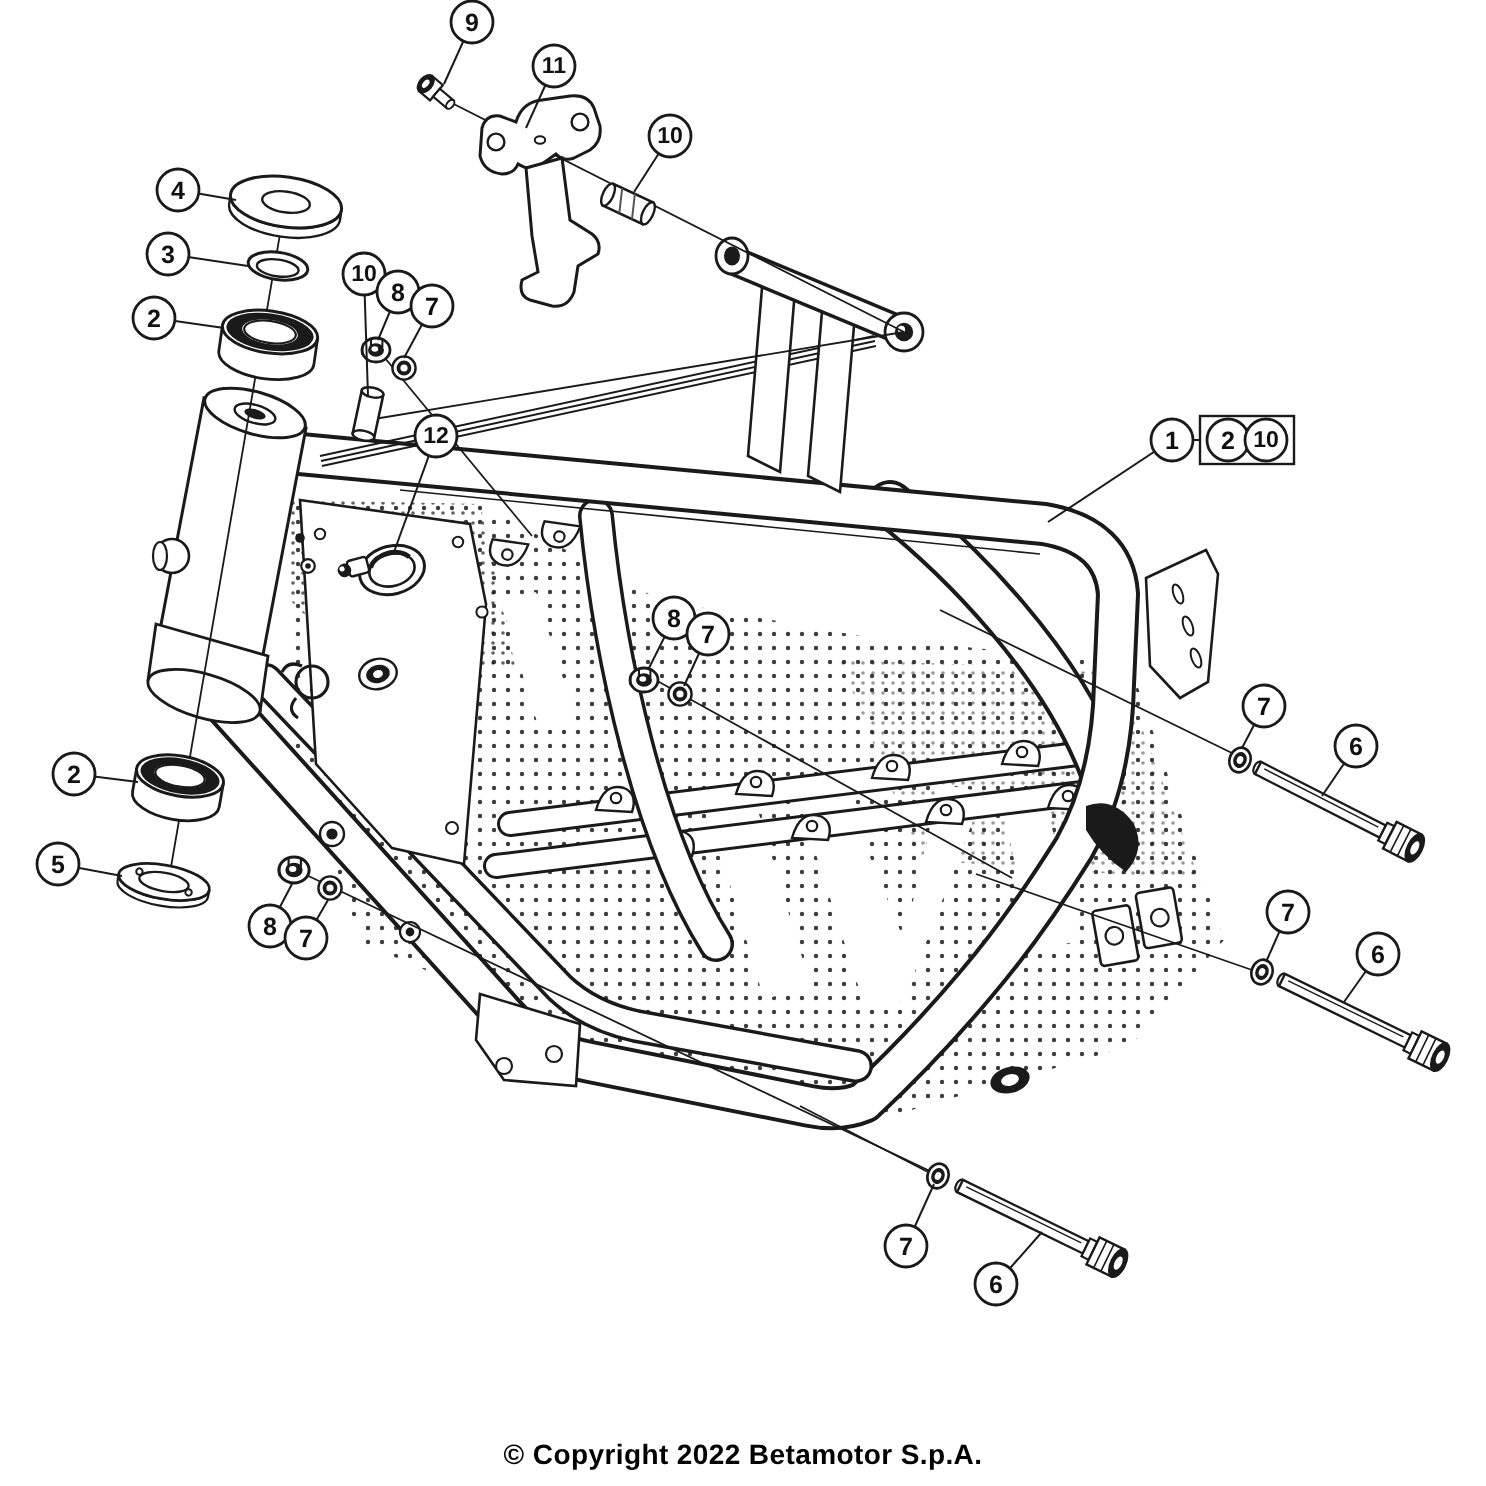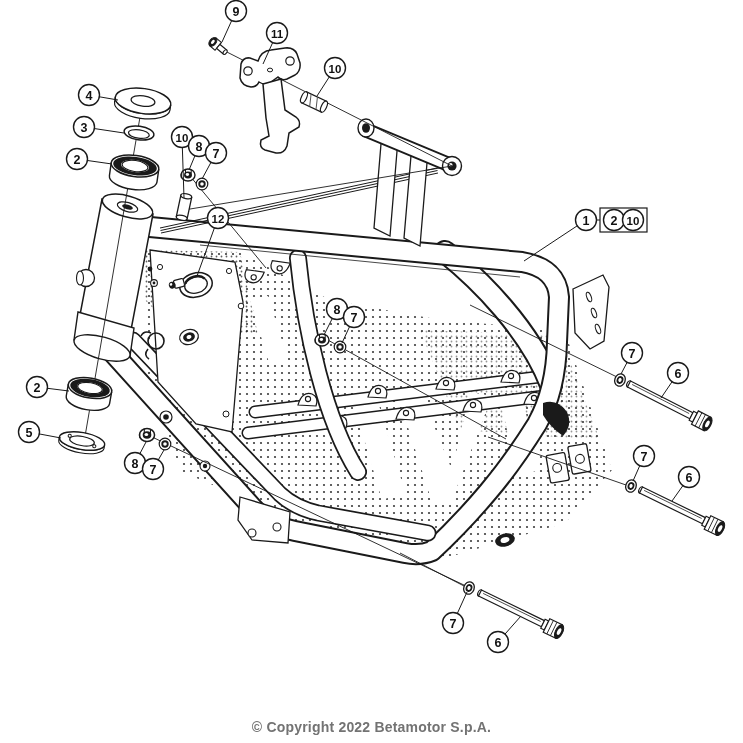--- a/index.html
+++ b/index.html
@@ -1,20 +1,20 @@
 <!DOCTYPE html>
 <html><head>
 <meta charset="utf-8">
 <style>
   html,body{margin:0;padding:0;background:#fff;}
   .stage{position:relative;width:743px;height:743px;background:#fff;overflow:hidden;
          font-family:"Liberation Sans", sans-serif;}
   svg text{font-family:"Liberation Sans", sans-serif;}
   .copyright{position:absolute;left:0;bottom:8px;width:100%;text-align:center;
-             font-size:14px;font-weight:bold;color:#737373;letter-spacing:.2px;}
+             font-size:14px;font-weight:bold;color:#000000;letter-spacing:.2px;}
   .tB{fill:none;stroke:#1a1a1a;stroke-linecap:round;stroke-linejoin:round;}
   .tW{fill:none;stroke:#ffffff;stroke-linecap:round;stroke-linejoin:round;}
   .ln{stroke:#1a1a1a;fill:none;}
   .wh{fill:#fff;stroke:#1a1a1a;}
 </style>
 </head>
 <body>
 
 <div class="stage">
 <svg id="diagram-svg" viewBox="0 0 743 743" width="743" height="743" xmlns="http://www.w3.org/2000/svg">

